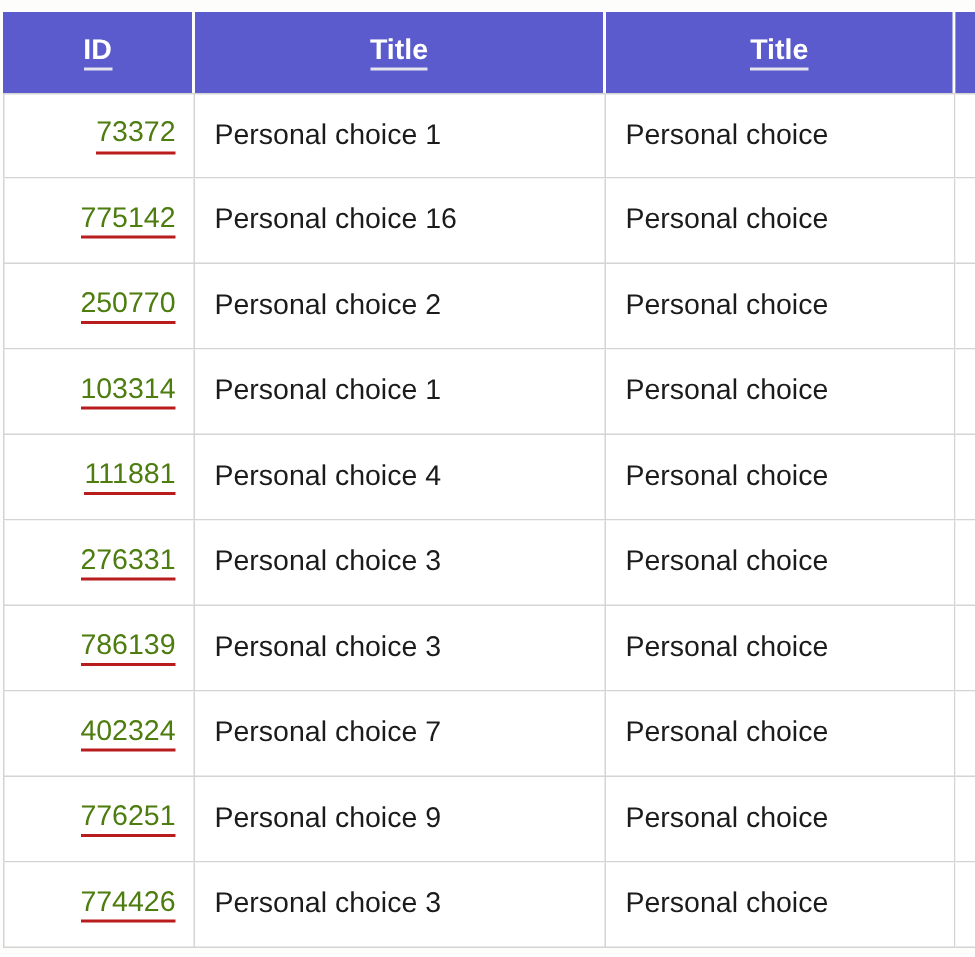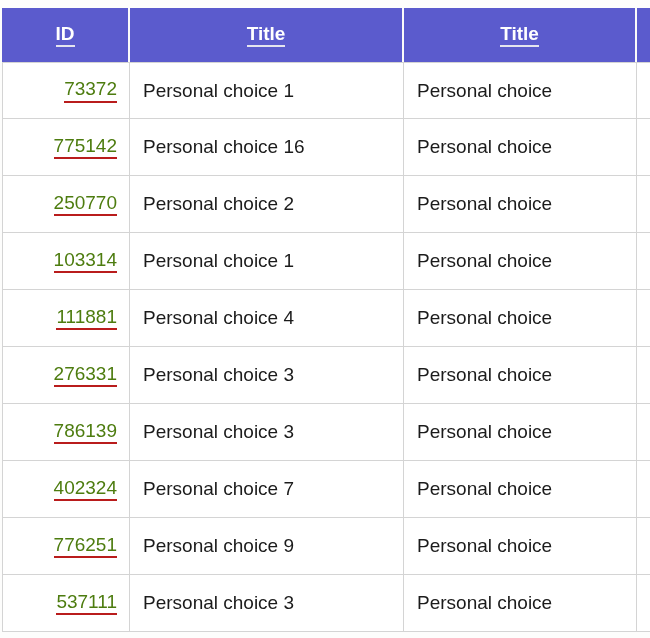--- a/index.html
+++ b/index.html
@@ -177,21 +177,21 @@
           <td class="cell-text">Personal choice</td>
           <td class="cell-text"></td>
         </tr>
         <tr>
           <td class="cell-id"><a class="id-link" href="#">776251</a></td>
           <td class="cell-text">Personal choice 9</td>
           <td class="cell-text">Personal choice</td>
           <td class="cell-text"></td>
         </tr>
         <tr>
-          <td class="cell-id"><a class="id-link" href="#">537111</a></td>
+          <td class="cell-id"><a class="id-link" href="#">774426</a></td>
           <td class="cell-text">Personal choice 3</td>
           <td class="cell-text">Personal choice</td>
           <td class="cell-text"></td>
         </tr>
       </tbody>
   </table>
 
 </div>
 
 </body></html>

